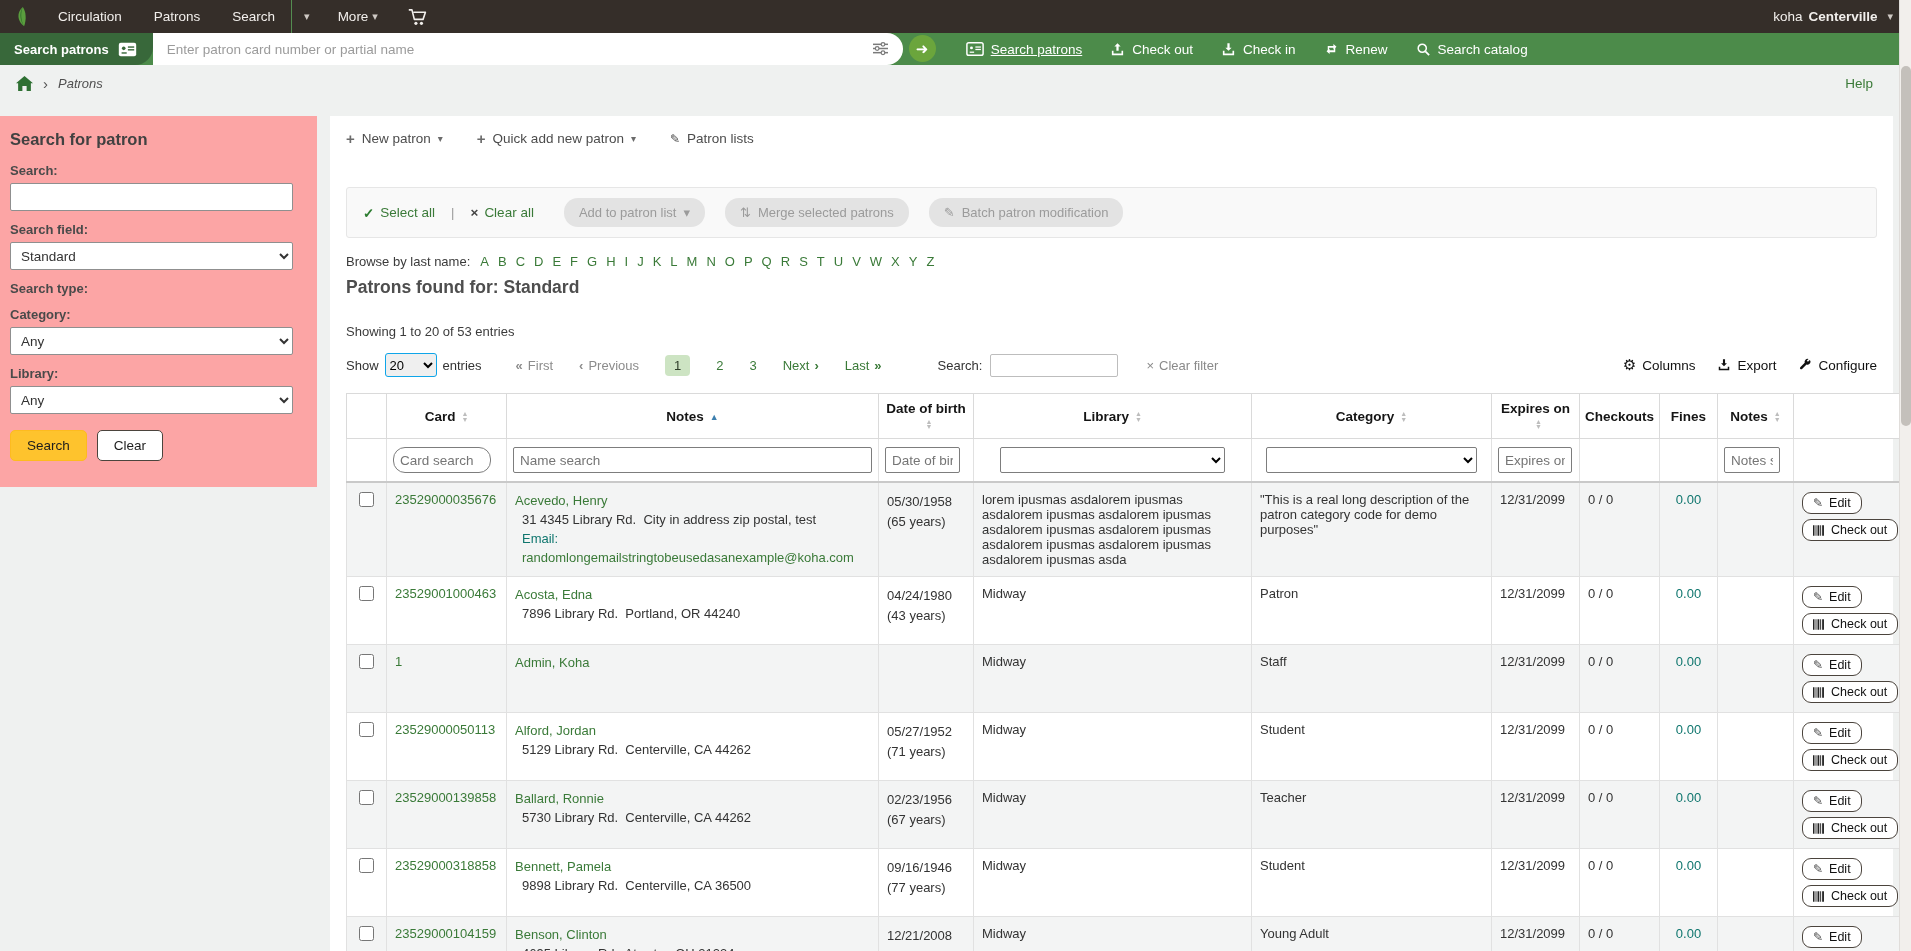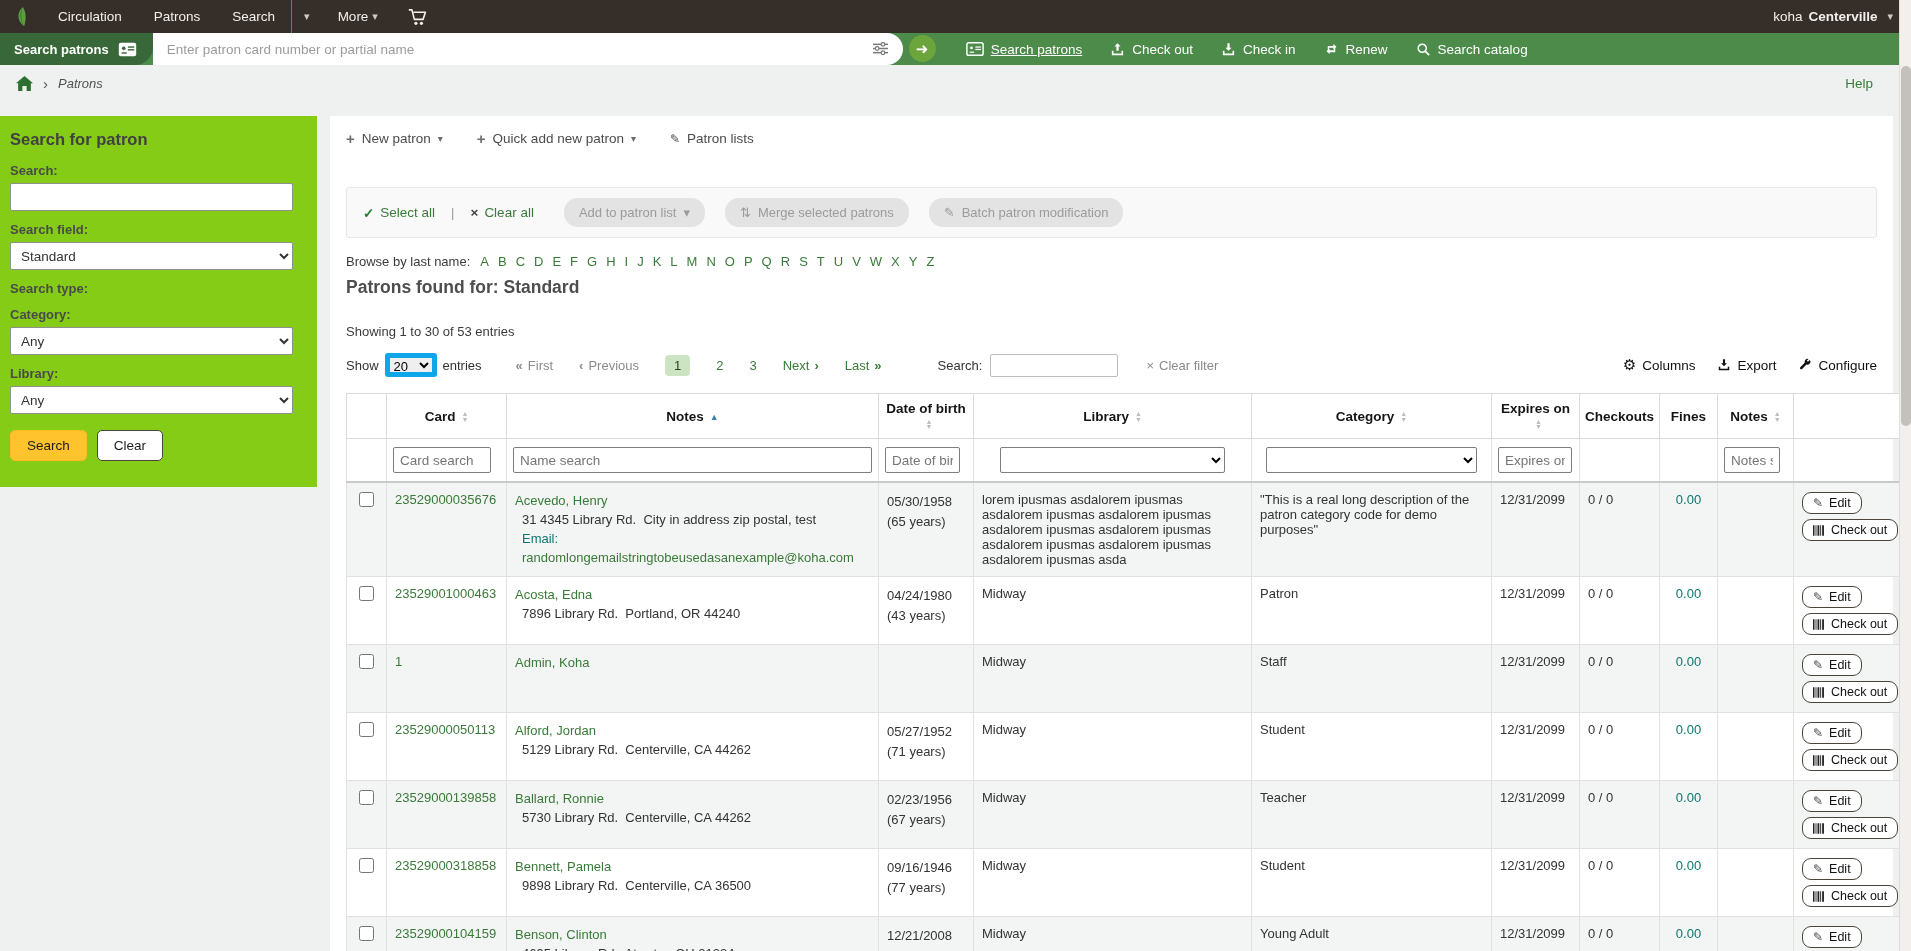--- a/index.html
+++ b/index.html
@@ -36,21 +36,21 @@
   .quicklinks a { color:#fff; display:flex; align-items:center; gap:7px; font-size:13.5px; }
   .quicklinks a.active span.lbl { text-decoration:underline; }
 
   
   .breadcrumb { height:36px; display:flex; align-items:center; padding:0 16px; gap:10px; }
   .breadcrumb .chev { color:#555; font-size:15px; }
   .breadcrumb .current { font-style:italic; color:#4f4f4f; }
   .breadcrumb .help { margin-left:auto; margin-right:22px; color:#3a7a38; font-size:13.5px; }
 
   
-  .sidebar { position:absolute; left:0; top:116px; width:317px; background:#84cc16; padding:14px 12px 26px 10px; }
+  .sidebar { position:absolute; left:0; top:116px; width:317px; background:#fca5a5; padding:14px 12px 26px 10px; }
   .sidebar h4 { font-size:16.5px; color:#414141; margin-bottom:14px; }
   .sidebar label { display:block; font-weight:bold; color:#4a4a4a; margin:11px 0 5px; }
   .sidebar input[type=text], .sidebar select {
     width:283px; height:28px; border:1px solid #8f8f8f; border-radius:2px; background:#fff; padding:0 6px; font-size:13.5px; color:#333;
   }
   .side-buttons { margin-top:16px; display:flex; gap:10px; }
   .btn-yellow { background:#fec32d; border:1px solid #fdbb1f; border-radius:5px; padding:7px 16px; font-size:13.5px; color:#1d1d1d; cursor:pointer; }
   .btn-clear  { background:#fff; border:1px solid #4b443d; border-radius:5px; padding:7px 16px; font-size:13.5px; color:#1d1d1d; cursor:pointer; }
 
   
@@ -68,21 +68,21 @@
                    font-size:13px; display:flex; align-items:center; gap:7px; cursor:default; }
   .pill-disabled + .pill-disabled { margin-left:4px; }
 
   .browse-row { margin-top:16px; display:flex; align-items:center; flex-wrap:wrap; gap:0 5px; color:#3b3b3b; }
   .browse-row .letter { color:#3a7a38; padding:0 2px; }
 
   .results-title { margin-top:8px; font-size:17.5px; font-weight:bold; color:#4e4e4e; }
   .showing { margin-top:26px; color:#3b3b3b; }
 
   .pager-row { margin-top:14px; display:flex; align-items:center; }
-  .pager-row .show-sel { width:52px; height:24px; border:5px solid #0ea5e9; border-radius:3px; margin:0 6px; font-size:13px; }
+  .pager-row .show-sel { width:52px; height:24px; border:1px solid #0ea5e9; border-radius:3px; margin:0 6px; font-size:13px; }
   .pager-nav { display:flex; align-items:center; gap:26px; margin-left:34px; }
   .pager-nav .dis { color:#8c8c8c; display:flex; gap:5px; align-items:center; }
   .pager-nav a.pg { color:#3a7a38; display:flex; gap:5px; align-items:center; }
   .pager-nav .cur { background:#cde4c3; border-radius:4px; padding:3px 9px; color:#2f3e2a; }
   .pager-search { margin-left:56px; display:flex; align-items:center; gap:8px; }
   .pager-search input { width:128px; height:23px; border:1px solid #bdbdbd; border-radius:2px; padding:0 5px; }
   .clear-filter { margin-left:28px; color:#8a8a8a; display:flex; align-items:center; gap:5px; }
   .table-tools { margin-left:auto; display:flex; align-items:center; gap:22px; color:#111; }
   .table-tools a { color:#111; display:flex; align-items:center; gap:6px; font-size:13.5px; }
   .gear-glyph { font-size:15px; }
@@ -337,21 +337,21 @@
           <a class="letter">U</a>
           <a class="letter">V</a>
           <a class="letter">W</a>
           <a class="letter">X</a>
           <a class="letter">Y</a>
           <a class="letter">Z</a>
         </span>
     </div>
 
     <h2 class="results-title">Patrons found for: Standard</h2>
-    <div class="showing">Showing 1 to 30 of 53 entries</div>
+    <div class="showing">Showing 1 to 20 of 53 entries</div>
 
     <div class="pager-row">
       <span>Show</span>
       <select class="show-sel"><option>20</option></select>
       <span>entries</span>
 
       <span class="pager-nav">
         <span class="dis">
           <b>«</b>
           <span>First</span>
@@ -449,21 +449,21 @@
             <th><span>Checkouts</span></th>
             <th><span>Fines</span></th>
             <th><span>Notes</span><span class="sort-both">
                 <span>▲</span>
                 <span>▼</span>
               </span></th>
             <th><span></span></th>
           </tr>
         <tr class="filters">
           <td></td>
-          <td><input type="text" style="width: 92%;" placeholder="Card search"></td>
+          <td><input type="text" style="width: 92%; border-radius: 12px;" placeholder="Card search"></td>
           <td><input type="text" placeholder="Name search" style=""></td>
           <td><input type="text" style="width: 75px;" placeholder="Date of birth search"></td>
           <td style="padding:8px 26px"><select><option></option></select></td>
           <td style="padding:8px 14px"><select><option></option></select></td>
           <td><input type="text" style="width: 74px;" placeholder="Expires on"></td>
           <td></td>
           <td></td>
           <td><input type="text" style="width: 56px;" placeholder="Notes search"></td>
           <td></td>
         </tr>

